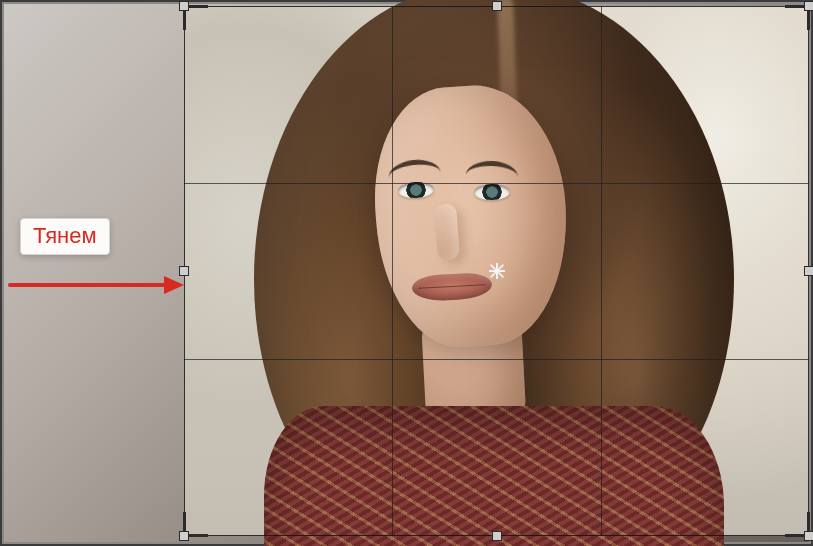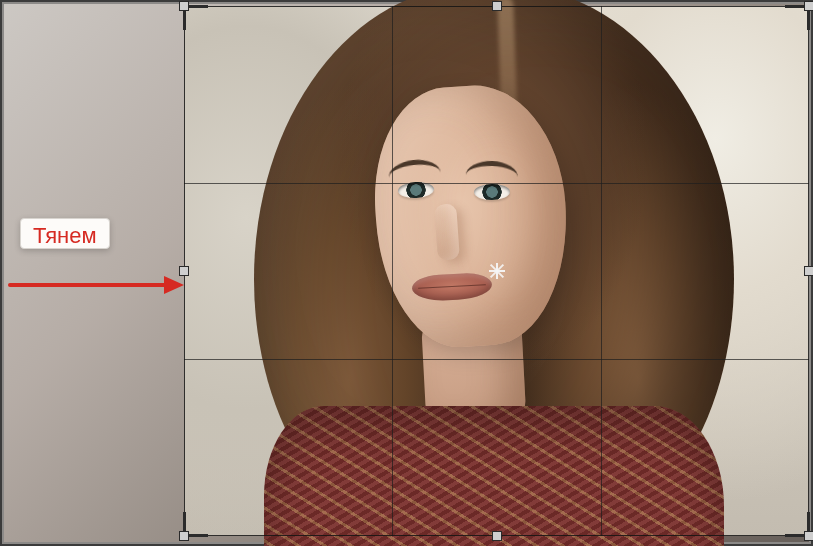--- a/index.html
+++ b/index.html
@@ -247,21 +247,21 @@
     background: rgba(245,245,245,0.9);
   }
   .center-target .dia1 { transform: rotate(45deg); }
   .center-target .dia2 { transform: rotate(-45deg); }
 
   
   .tooltip {
     position: absolute;
     left: 18px;
     top: 216px;
-    padding: 6px 12px 1px;
+    padding: 6px 12px 7px;
     background: #fdfbf9;
     border: 1px solid #d8d4cf;
     border-radius: 4px;
     box-shadow: 0 2px 6px rgba(0,0,0,0.2);
     color: #d62a22;
     font-size: 22px;
     line-height: 1;
     font-weight: 500;
     white-space: nowrap;
   }

